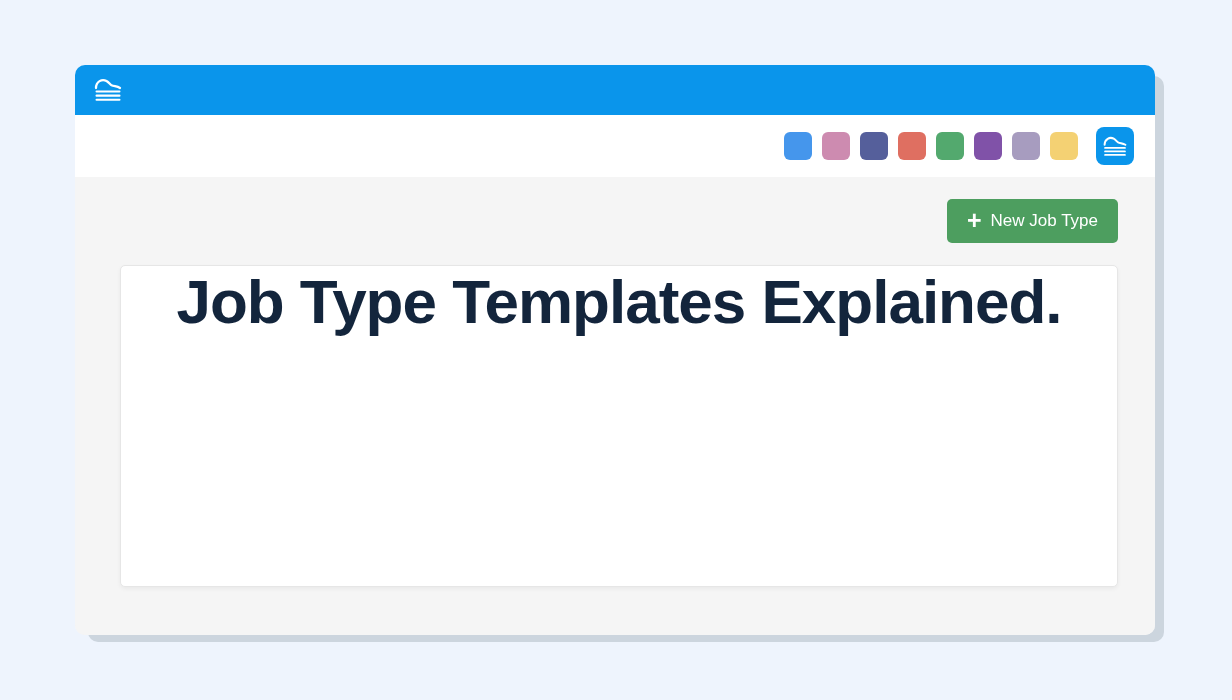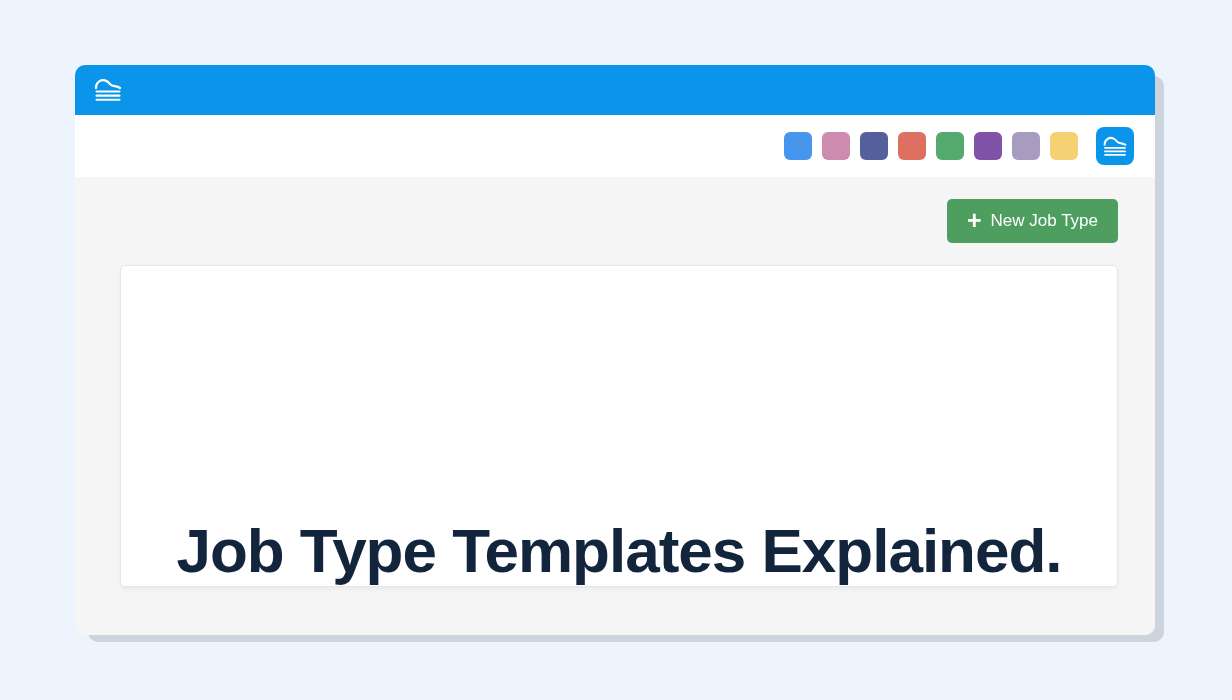--- a/index.html
+++ b/index.html
@@ -114,21 +114,21 @@
   }
 
   #content-card {
     margin-top: 22px;
     height: 322px;
     background: #ffffff;
     border: 1px solid #e6e6e6;
     border-radius: 5px;
     box-shadow: 0 2px 4px rgba(0,0,0,0.05);
     display: flex;
-    align-items: flex-end;
+    align-items: flex-start;
     justify-content: center;
     box-sizing: border-box;
   }
   #page-heading {
     margin: 0;
     color: #13253c;
     font-size: 62px;
     font-weight: bold;
     letter-spacing: -1px;
     text-align: center;

